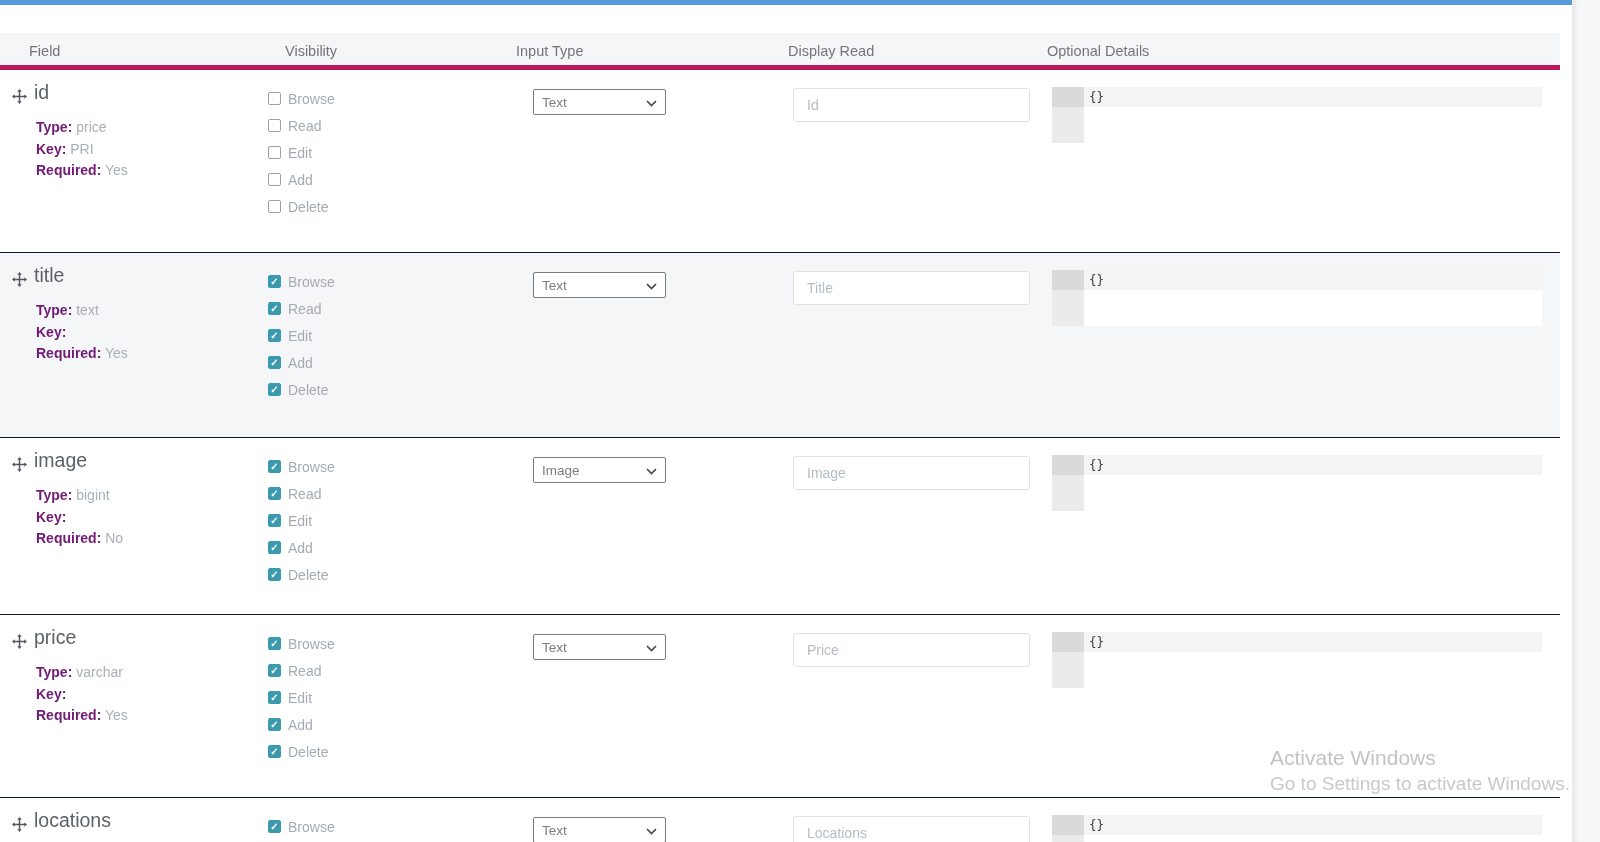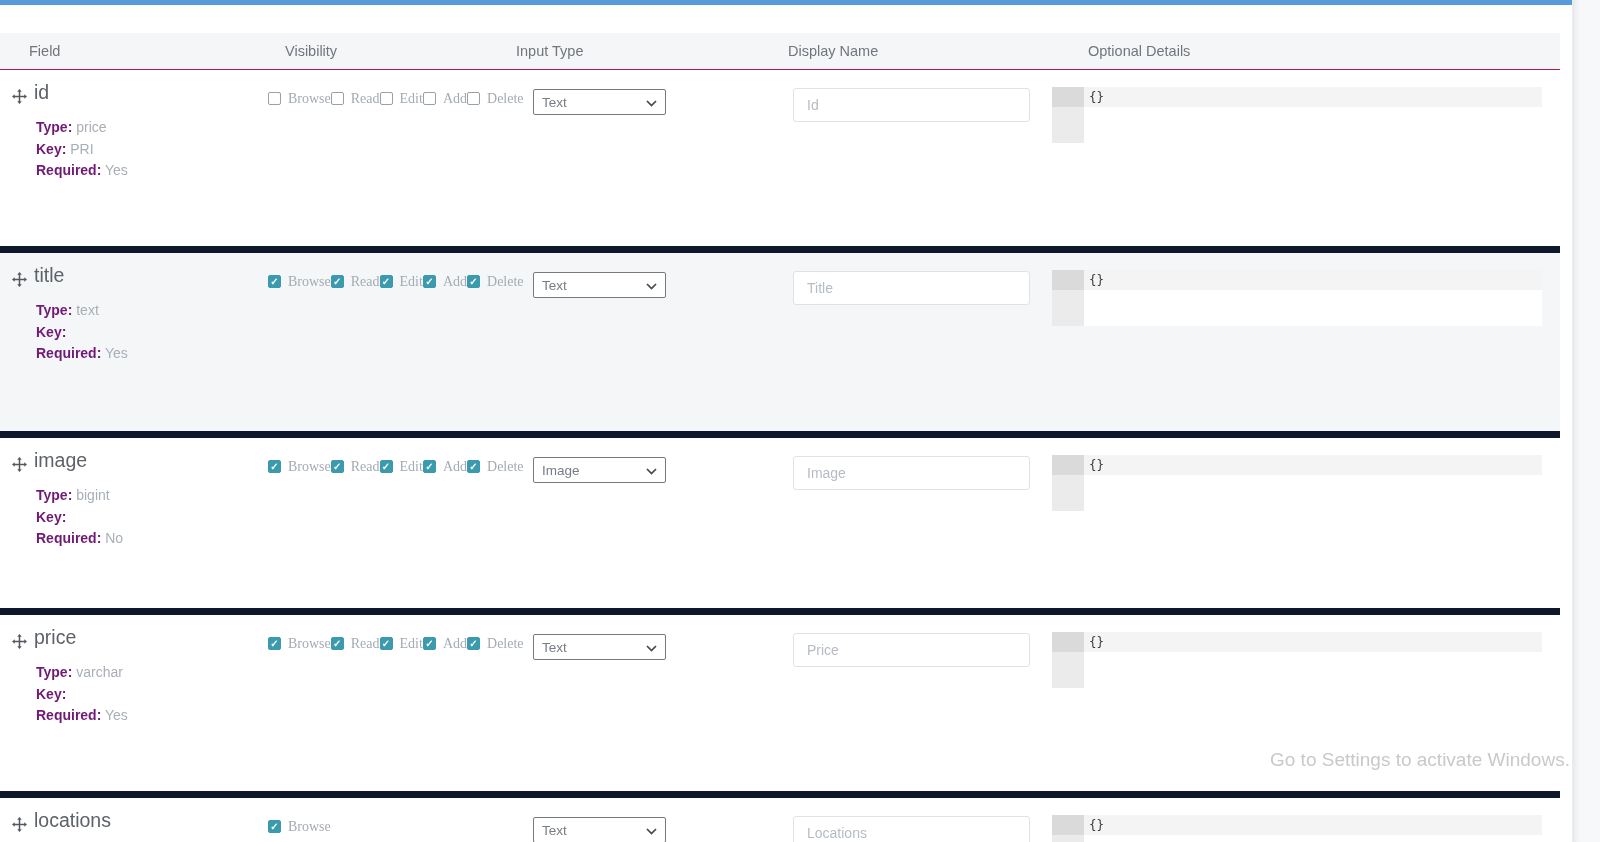--- a/index.html
+++ b/index.html
@@ -3,33 +3,33 @@
 <meta charset="utf-8">
 <style>
   * { box-sizing: border-box; margin: 0; padding: 0; }
   html, body { width: 1600px; height: 842px; overflow: hidden; background: #ffffff;
     font-family: "Liberation Sans", sans-serif; }
   .topbar { position: absolute; left: 0; top: 0; width: 1572px; height: 5px; background: #579bd8; }
   .right-strip { position: absolute; left: 1572px; top: 0; width: 28px; height: 842px;
     background: #f7f8f9; border-left: 1px solid #ececee;
     box-shadow: inset 7px 0 7px -6px rgba(0,0,0,0.10); }
   .table { position: absolute; left: 0; top: 33px; width: 1560px; }
-  .thead { position: relative; height: 37px; background: #f4f6f7; border-bottom: 1px solid #be185d; }
+  .thead { position: relative; height: 37px; background: #f4f6f7; border-bottom: 5px solid #be185d; }
   .th { position: absolute; top: 0; height: 36px; line-height: 36px; font-size: 14.5px; color: #71767d; }
-  .th1 { left: 29px; } .th2 { left: 285px; } .th3 { left: 516px; } .th4 { left: 788px; } .th5 { left: 1088px; }
-  .row { position: relative; border-bottom: 7px solid #0f172a; background: #ffffff; overflow: hidden; }
+  .th1 { left: 29px; } .th2 { left: 285px; } .th3 { left: 516px; } .th4 { left: 788px; } .th5 { left: 1047px; }
+  .row { position: relative; border-bottom: 1px solid #0f172a; background: #ffffff; overflow: hidden; }
   .row.striped { background: #f4f6f8; }
   .move { position: absolute; left: 12px; top: 19px; width: 15px; height: 15px; cursor: move; }
   .move svg { display: block; }
   .fname { position: absolute; left: 34px; top: 11px; font-size: 19.5px; color: #5d6269; }
   .meta { position: absolute; left: 36px; top: 47px; }
   .mline { font-size: 14px; line-height: 21.5px; }
   .mlabel { color: #701a75; font-weight: bold; }
   .mval { color: #a9afb7; }
-  .checks { position: absolute; left: 268px; top: 22px; display: flex; flex-direction: row; font-family: Liberation Serif, serif; }
+  .checks { position: absolute; left: 268px; top: 22px; display: flex; flex-direction: column; }
   .chk { display: flex; align-items: center; height: 13px; margin-bottom: 14px; cursor: pointer; }
   .box { width: 13px; height: 13px; border-radius: 2px; border: 1px solid #9aa0a6; background: #ffffff;
     display: inline-flex; align-items: center; justify-content: center; flex: 0 0 13px; }
   .box.checked { background: #3b9aad; border-color: #3b9aad; color: #ffffff; font-size: 10px;
     font-weight: bold; line-height: 13px; }
   .clabel { margin-left: 7px; font-size: 14px; color: #a5abb3; }
   .selectbox { position: absolute; left: 533px; top: 19px; width: 133px; height: 26px;
     border: 1px solid #767a7e; border-radius: 2px; background: #ffffff; display: flex;
     align-items: center; padding: 0 8px; cursor: pointer; }
   .selectbox .sval { flex: 1; font-size: 13.5px; color: #777d84; }
@@ -52,21 +52,21 @@
 <body>
 
 <div class="topbar"></div>
 <div class="right-strip"></div>
 
 <div class="table">
   <div class="thead">
     <div class="th th1">Field</div>
     <div class="th th2">Visibility</div>
     <div class="th th3">Input Type</div>
-    <div class="th th4">Display Name</div>
+    <div class="th th4">Display Read</div>
     <div class="th th5">Optional Details</div>
   </div>
   <div id="rows">
   <div class="row" style="height: 183px;">
     <span class="move">
       <svg width="15" height="15" viewBox="0 0 16 16" fill="#54585e">
         <path d="M8 0 L10.4 2.9 H8.8 V7.2 H13.1 V5.6 L16 8 L13.1 10.4 V8.8 H8.8 V13.1 H10.4 L8 16 L5.6 13.1 H7.2 V8.8 H2.9 V10.4 L0 8 L2.9 5.6 V7.2 H7.2 V2.9 H5.6 Z"></path>
       </svg>
     </span>
     <div class="fname">id</div>
@@ -299,14 +299,15 @@
             <div class="gutter-first"></div>
           </div>
       <div class="eline1"><span class="code">{}</span></div>
       <div class="ebody"></div>
     </div>
   </div>
 </div>
 </div>
 
 <div class="watermark">
+  <div class="wm1">Activate Windows</div>
   <div class="wm2">Go to Settings to activate Windows.</div>
 </div>
 
 </body></html>

